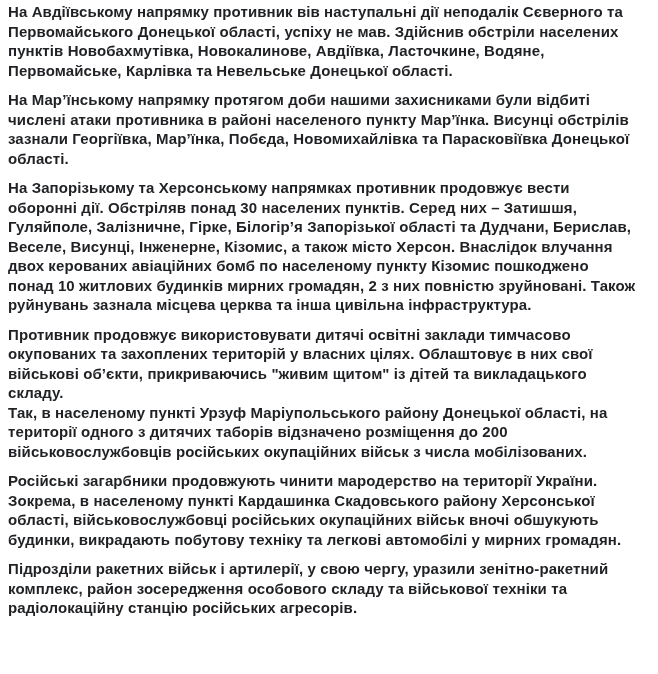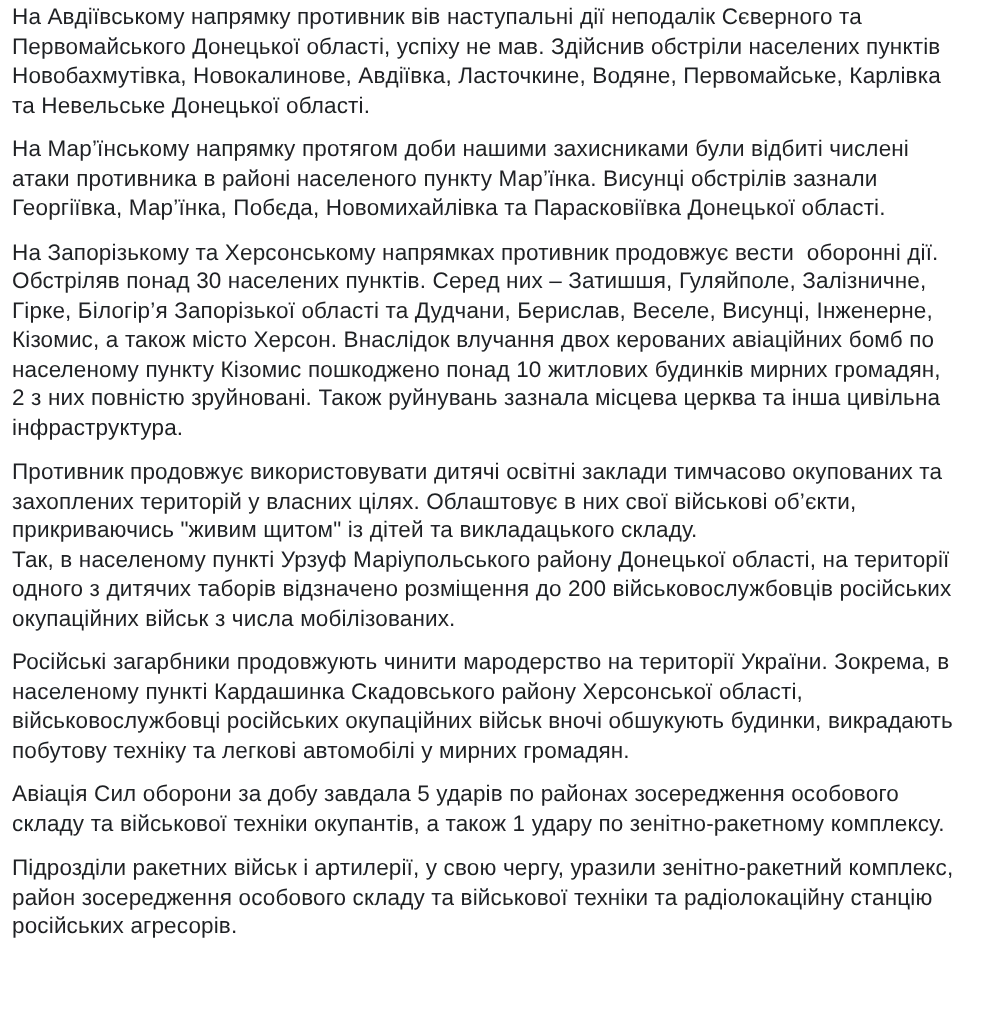--- a/index.html
+++ b/index.html
@@ -13,30 +13,30 @@
     padding: 2px 9px 4px 8px;
     font-family: "Liberation Sans", "DejaVu Sans", sans-serif;
     font-size: 15px;
     line-height: 19.5px;
     color: #1f2124;
     letter-spacing: 0.1px;
   }
   .post p {
     margin: 0 12px 10px 0;
     white-space: pre-wrap; 
+    font-weight: bold;
   }
   .post p:last-child {
     margin-bottom: 0;
   }
 </style>
 </head>
 <body>
 
 <main class="post">
   <p>На Авдіївському напрямку противник вів наступальні дії неподалік Сєверного та Первомайського Донецької області, успіху не мав. Здійснив обстріли населених пунктів Новобахмутівка, Новокалинове, Авдіївка, Ласточкине, Водяне, Первомайське, Карлівка та Невельське Донецької області.</p>
   <p>На Мар’їнському напрямку протягом доби нашими захисниками були відбиті числені атаки противника в районі населеного пункту Мар’їнка. Висунці обстрілів зазнали Георгіївка, Мар’їнка, Побєда, Новомихайлівка та Парасковіївка Донецької області.</p>
   <p>На Запорізькому та Херсонському напрямках противник продовжує вести  оборонні дії. Обстріляв понад 30 населених пунктів. Серед них – Затишшя, Гуляйполе, Залізничне, Гірке, Білогір’я Запорізької області та Дудчани, Берислав, Веселе, Висунці, Інженерне, Кізомис, а також місто Херсон. Внаслідок влучання двох керованих авіаційних бомб по населеному пункту Кізомис пошкоджено понад 10 житлових будинків мирних громадян, 2 з них повністю зруйновані. Також руйнувань зазнала місцева церква та інша цивільна інфраструктура.</p>
   <p>Противник продовжує використовувати дитячі освітні заклади тимчасово окупованих та захоплених територій у власних цілях. Облаштовує в них свої військові об’єкти, прикриваючись "живим щитом" із дітей та викладацького складу.
 Так, в населеному пункті Урзуф Маріупольського району Донецької області, на території одного з дитячих таборів відзначено розміщення до 200 військовослужбовців російських окупаційних військ з числа мобілізованих.</p>
   <p>Російські загарбники продовжують чинити мародерство на території України. Зокрема, в населеному пункті Кардашинка Скадовського району Херсонської області, військовослужбовці російських окупаційних військ вночі обшукують будинки, викрадають побутову техніку та легкові автомобілі у мирних громадян.</p>
-  <p>Авіація Сил оборони за добу завдала 5 ударів по районах зосередження особового складу та військової техніки окупантів, а також 1 удару по зенітно-ракетному комплексу.</p>
   <p>Підрозділи ракетних військ і артилерії, у свою чергу, уразили зенітно-ракетний комплекс, район зосередження особового складу та військової техніки та радіолокаційну станцію російських агресорів.</p>
 </main>
 
 </body></html>

